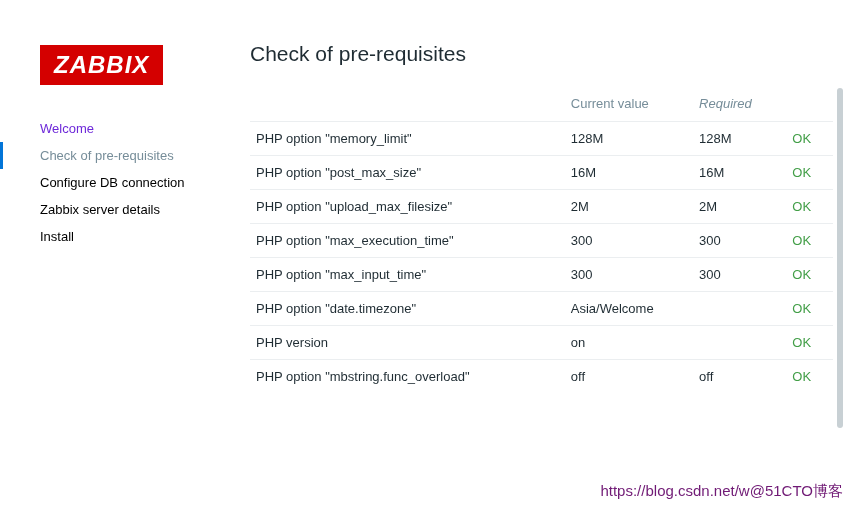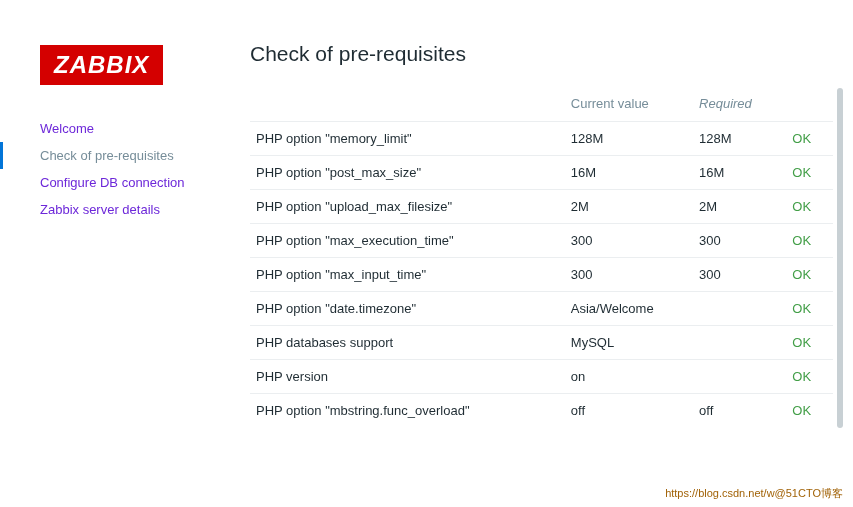--- a/index.html
+++ b/index.html
@@ -26,21 +26,21 @@
       font-weight: bold;
       font-style: italic;
       font-size: 24px;
       padding: 6px 14px;
       display: inline-block;
       letter-spacing: 1px;
       margin-bottom: 30px;
     }
     .nav-item {
       padding: 6px 0;
-      color: #6d28d9;
+      color: #000000;
       cursor: pointer;
       position: relative;
     }
     .nav-item.completed {
       color: #6d28d9;
     }
     .nav-item.active {
       color: #768d99;
     }
     .nav-item.active::before {
@@ -105,36 +105,37 @@
     .footer {
       display: flex;
       justify-content: flex-end;
       gap: 10px;
       padding: 18px 10px 18px 0;
     }
     .watermark {
       position: absolute;
       right: 10px;
       bottom: 6px;
-      color: #a16207;
-      font-size: 11px;
+      color: #701a75;
+      font-size: 15px;
       pointer-events: none;
     }
   </style>
 </head>
 <body>
 
 <div class="container">
   <div class="sidebar">
     <div class="logo">ZABBIX</div>
     <div id="nav-list">
         <div class="nav-item completed">Welcome</div>
         <div class="nav-item active">Check of pre-requisites</div>
         <div class="nav-item ">Configure DB connection</div>
         <div class="nav-item ">Zabbix server details</div>
+        <div class="nav-item ">Install</div>
       </div>
   </div>
   <div class="main">
     <h1 class="page-title">Check of pre-requisites</h1>
     <div class="table-wrap">
       <table>
         <thead>
           <tr>
             <th></th>
             <th>Current value</th>
@@ -173,26 +174,20 @@
               <td>300</td>
               <td class="ok">OK</td>
             </tr>
             <tr>
               <td>PHP option "date.timezone"</td>
               <td>Asia/Welcome</td>
               <td></td>
               <td class="ok">OK</td>
             </tr>
             <tr>
-              <td>PHP databases support</td>
-              <td>MySQL</td>
-              <td></td>
-              <td class="ok">OK</td>
-            </tr>
-            <tr>
               <td>PHP version</td>
               <td>on</td>
               <td></td>
               <td class="ok">OK</td>
             </tr>
             <tr>
               <td>PHP option "mbstring.func_overload"</td>
               <td>off</td>
               <td>off</td>
               <td class="ok">OK</td>

